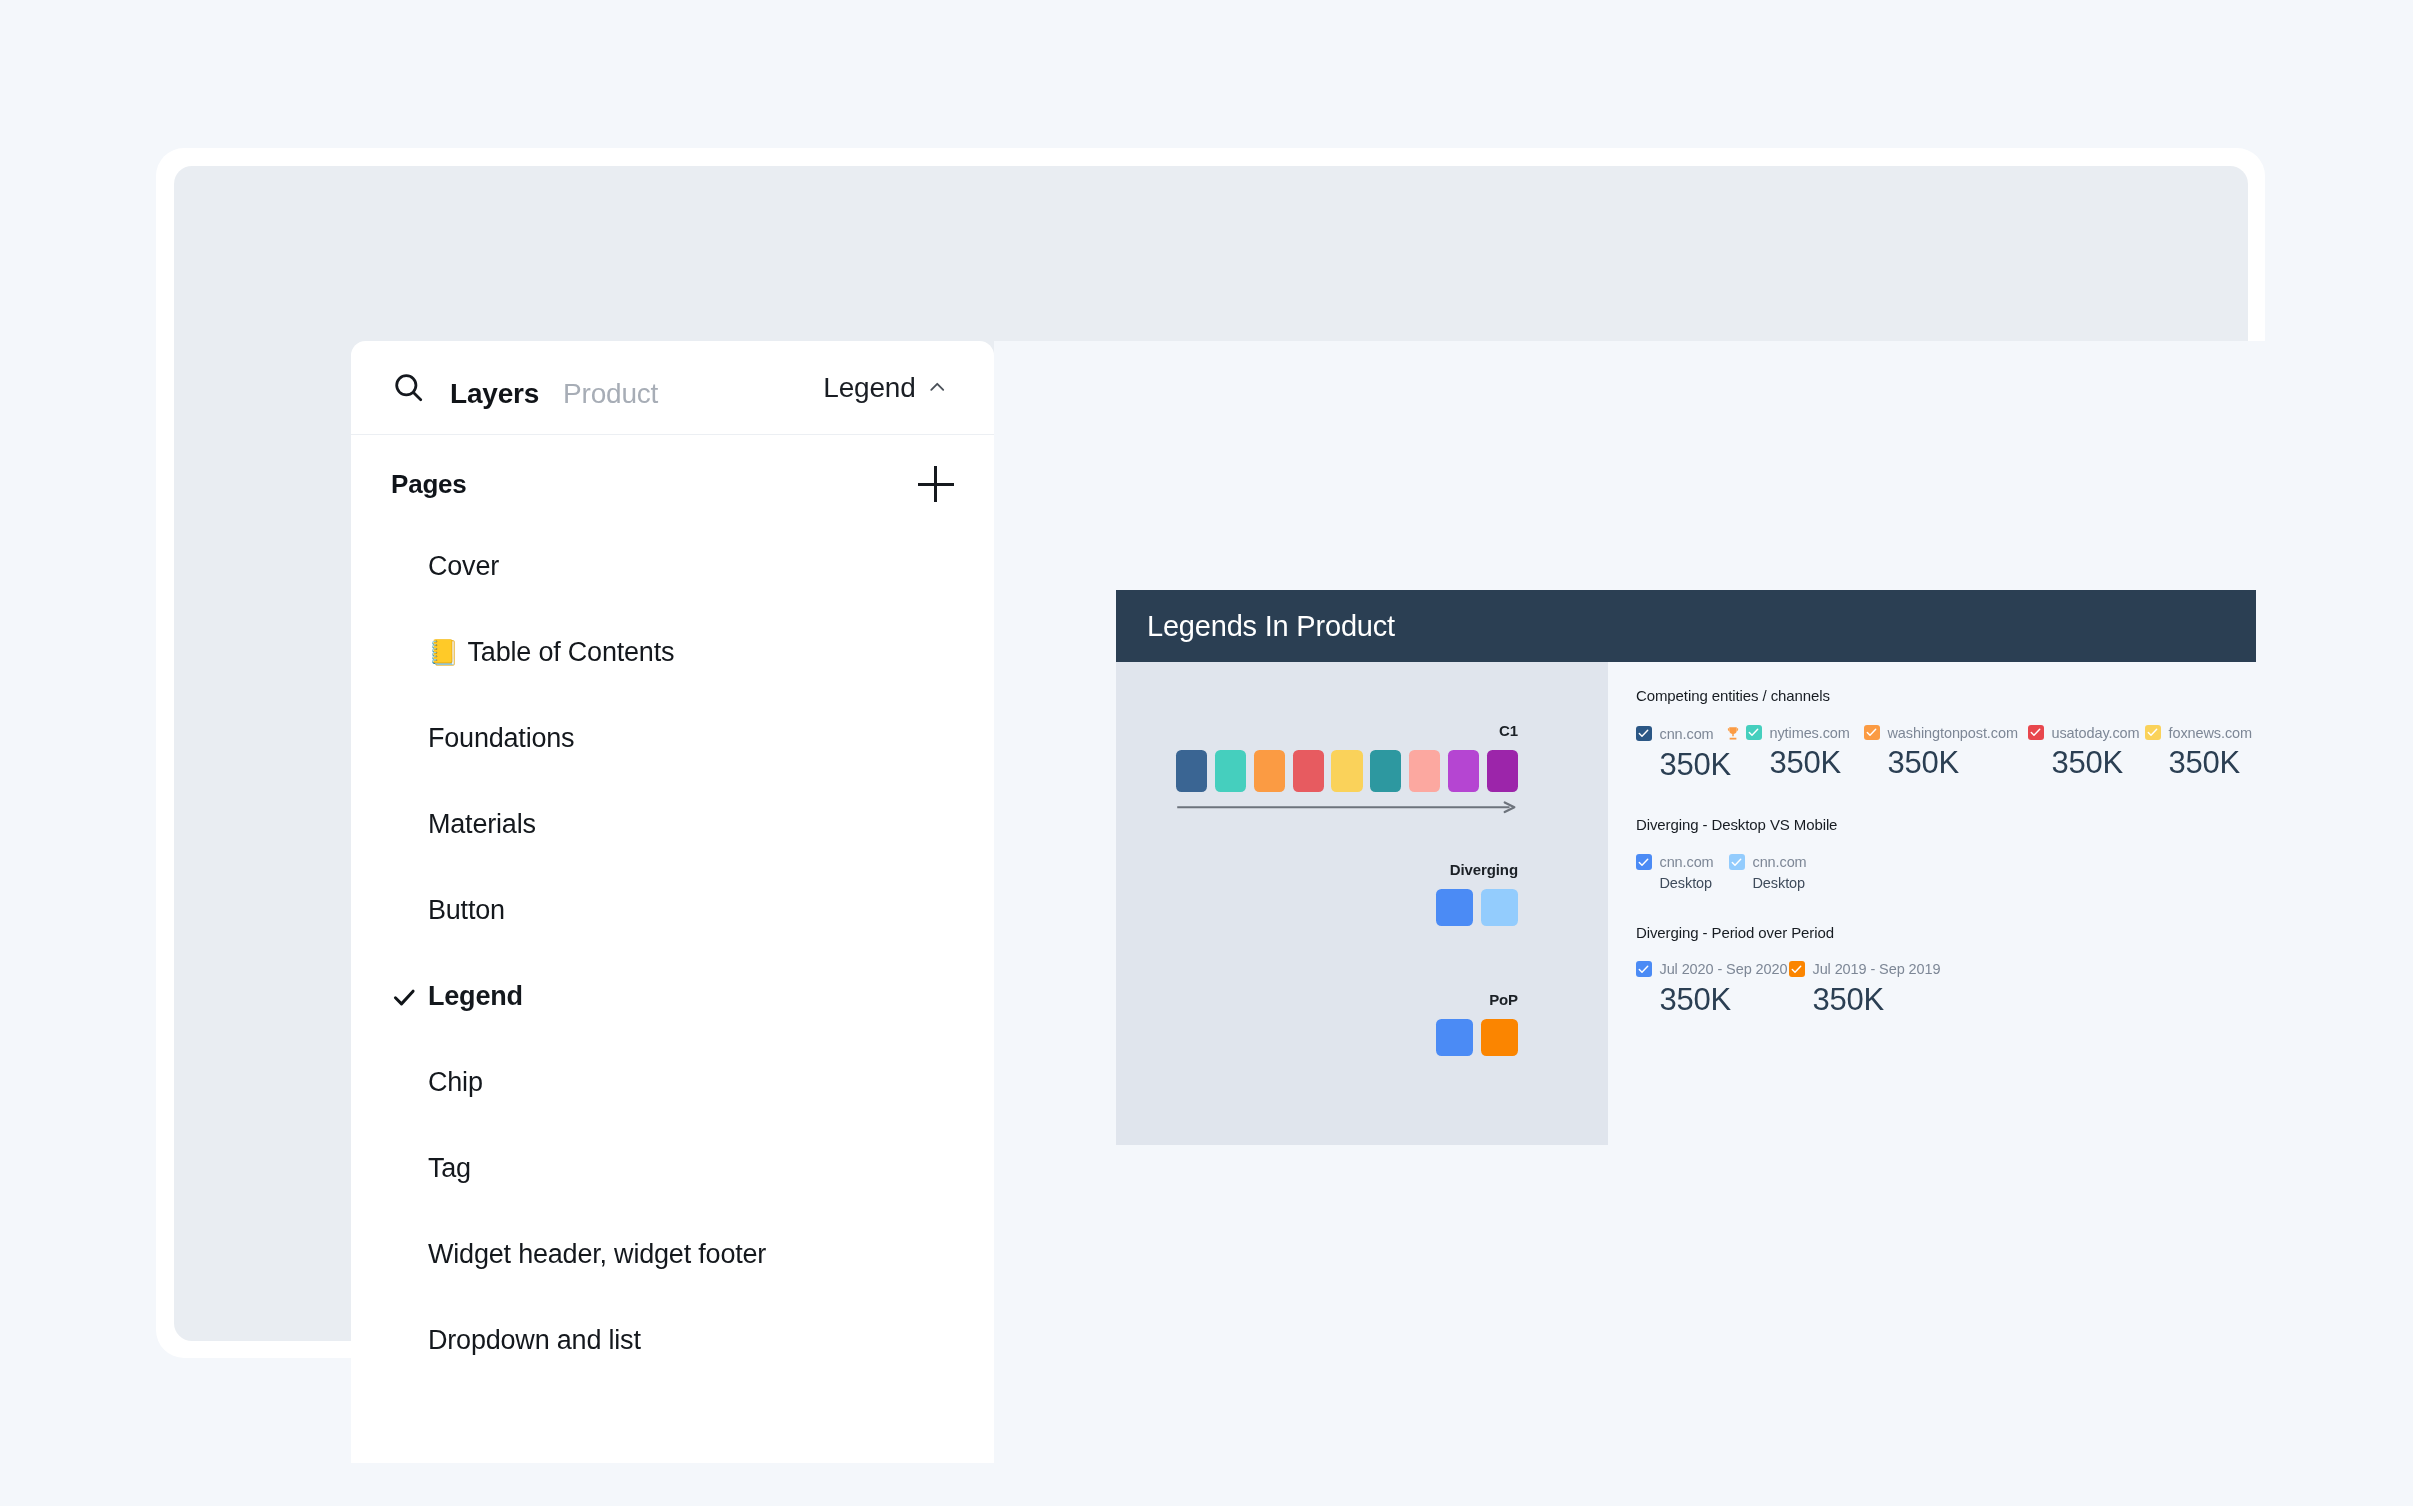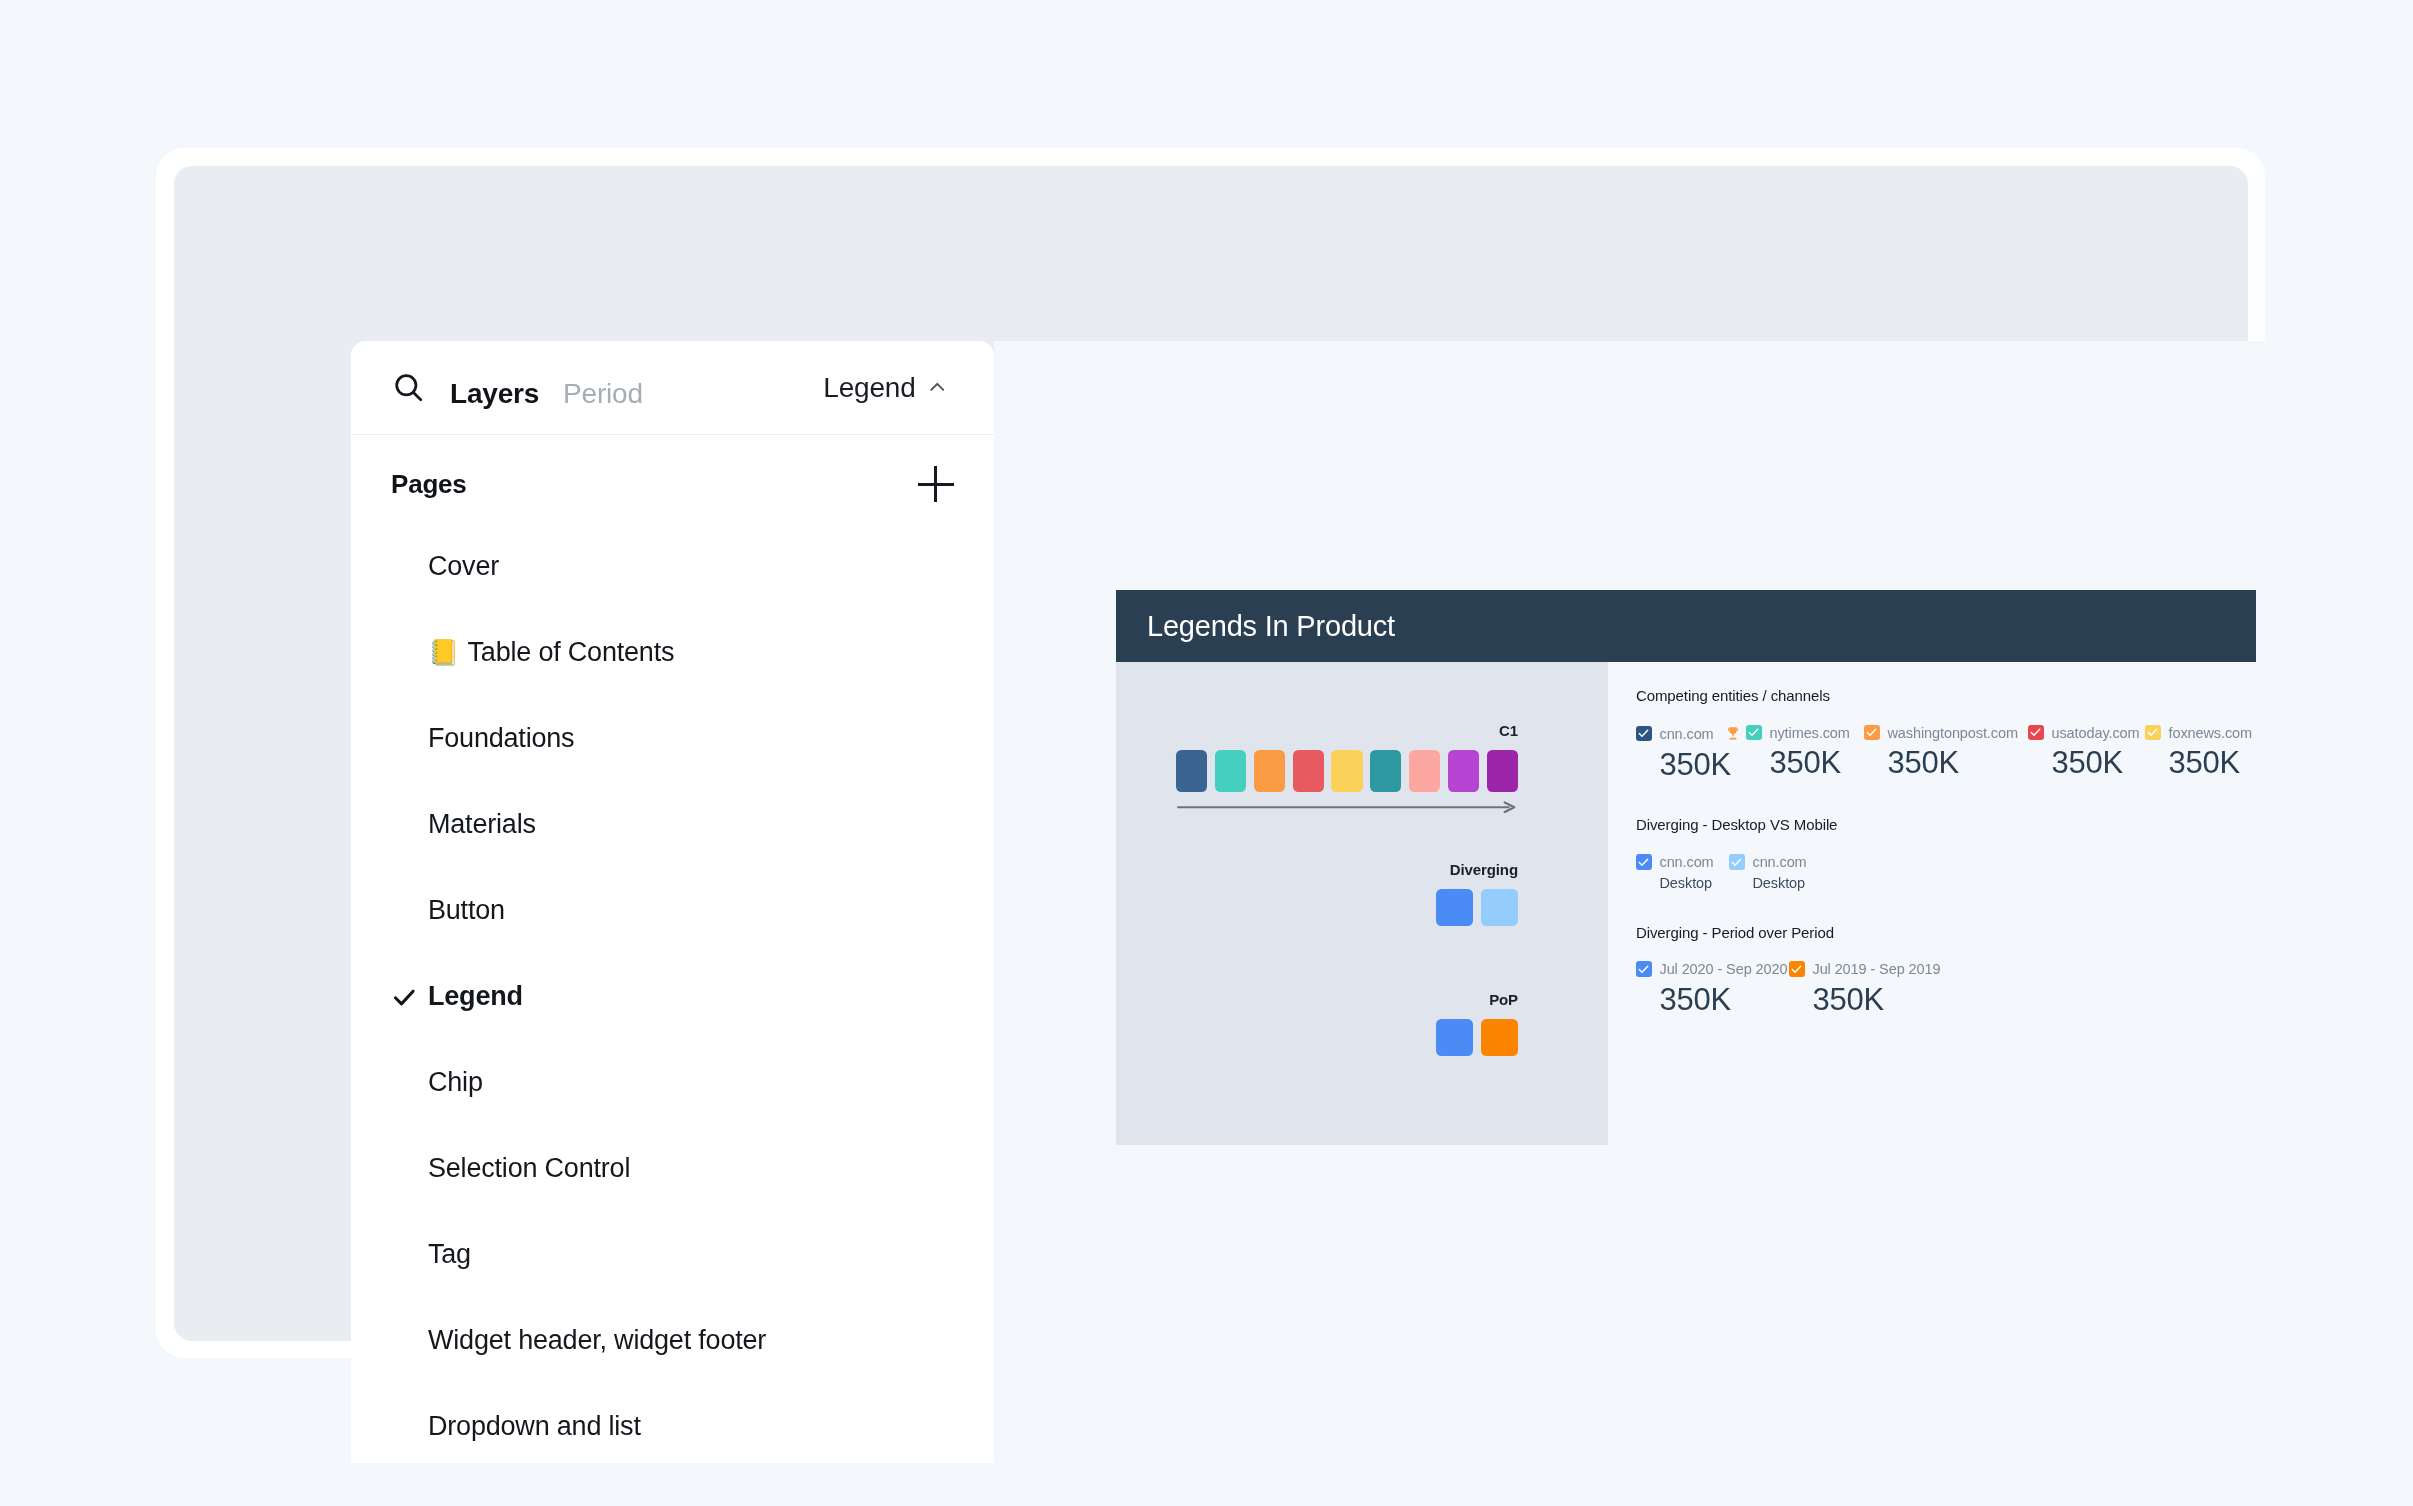--- a/index.html
+++ b/index.html
@@ -241,21 +241,21 @@
   <div id="left-panel">
 
     <div id="panel-tabs">
       <span id="search-icon">
         <svg viewBox="0 0 24 24" fill="none" stroke="#15191f" stroke-width="1.9" stroke-linecap="round">
           <circle cx="10.5" cy="10.5" r="6.6"></circle>
           <line x1="15.4" y1="15.4" x2="20.4" y2="20.4"></line>
         </svg>
       </span>
       <span class="tab active">Layers</span>
-      <span class="tab inactive">Period</span>
+      <span class="tab inactive">Product</span>
 
       <div id="doc-switcher">
         <span class="doc-name">Legend</span>
         <span class="chev">
           <svg viewBox="0 0 24 24" fill="none" stroke="#4b5159" stroke-width="2.2" stroke-linecap="round" stroke-linejoin="round">
             <polyline points="5,15 12,8 19,15"></polyline>
           </svg>
         </span>
       </div>
     </div>
@@ -300,24 +300,20 @@
           </svg>
         </span>
         <span class="page-label bold">Legend</span>
       </div>
 
       <div class="page-row">
         <span class="page-check"></span>
         <span class="page-label">Chip</span>
       </div>
 
-      <div class="page-row">
-        <span class="page-check"></span>
-        <span class="page-label">Selection Control</span>
-      </div>
 
       <div class="page-row">
         <span class="page-check"></span>
         <span class="page-label">Tag</span>
       </div>
 
       <div class="page-row">
         <span class="page-check"></span>
         <span class="page-label">Widget header, widget footer</span>
       </div>

